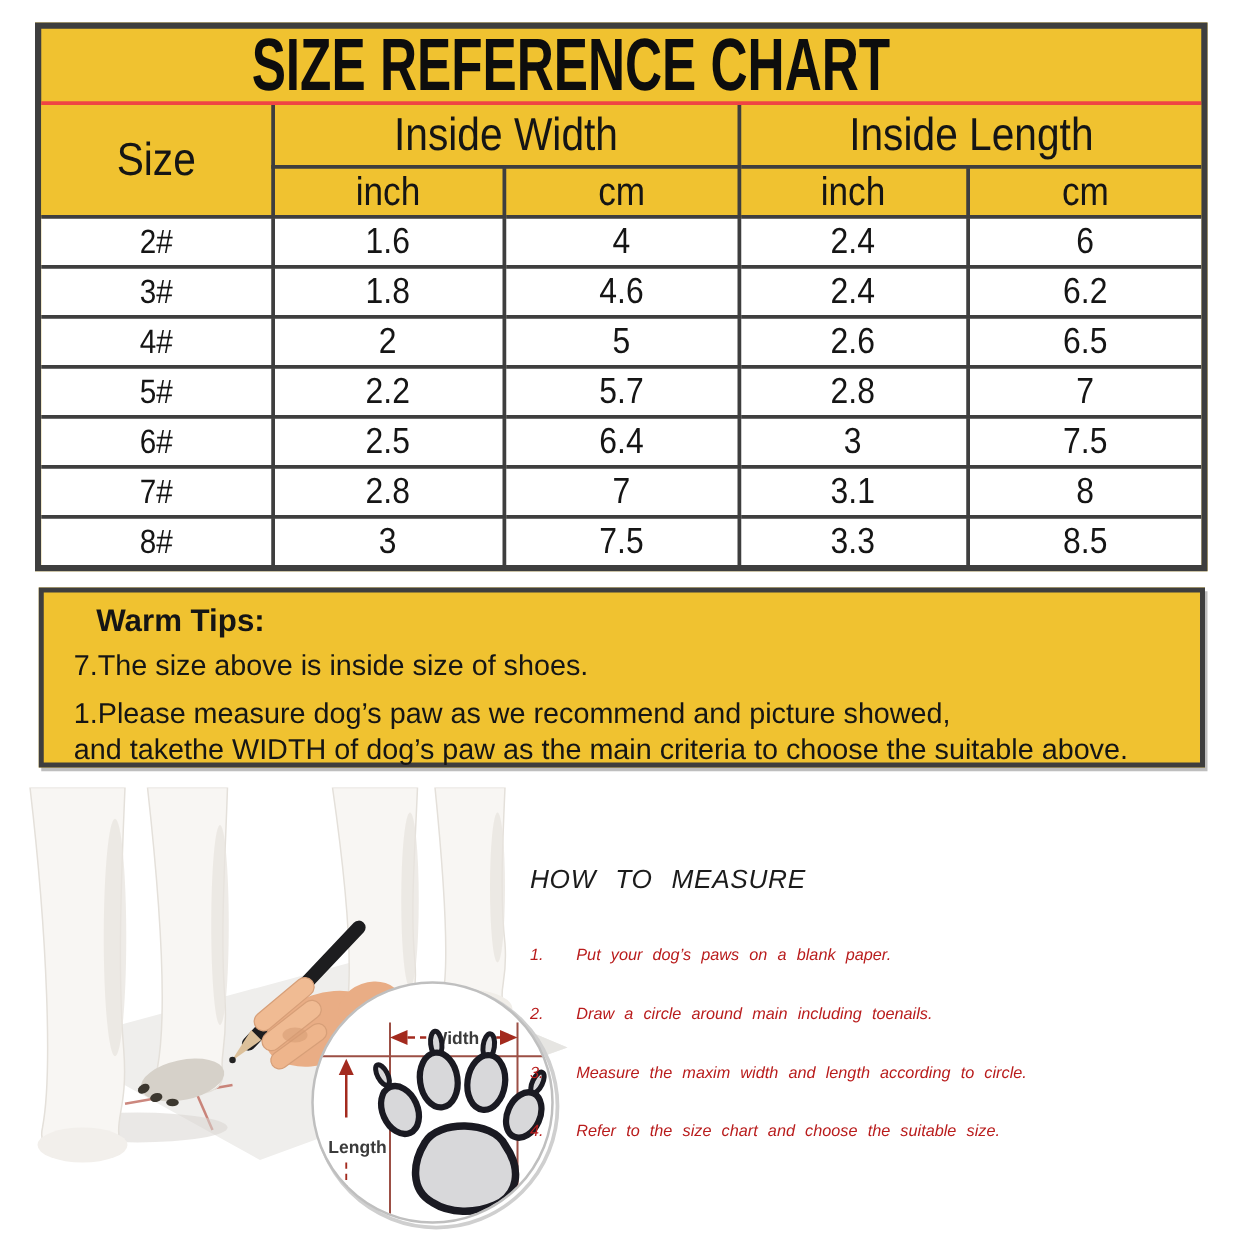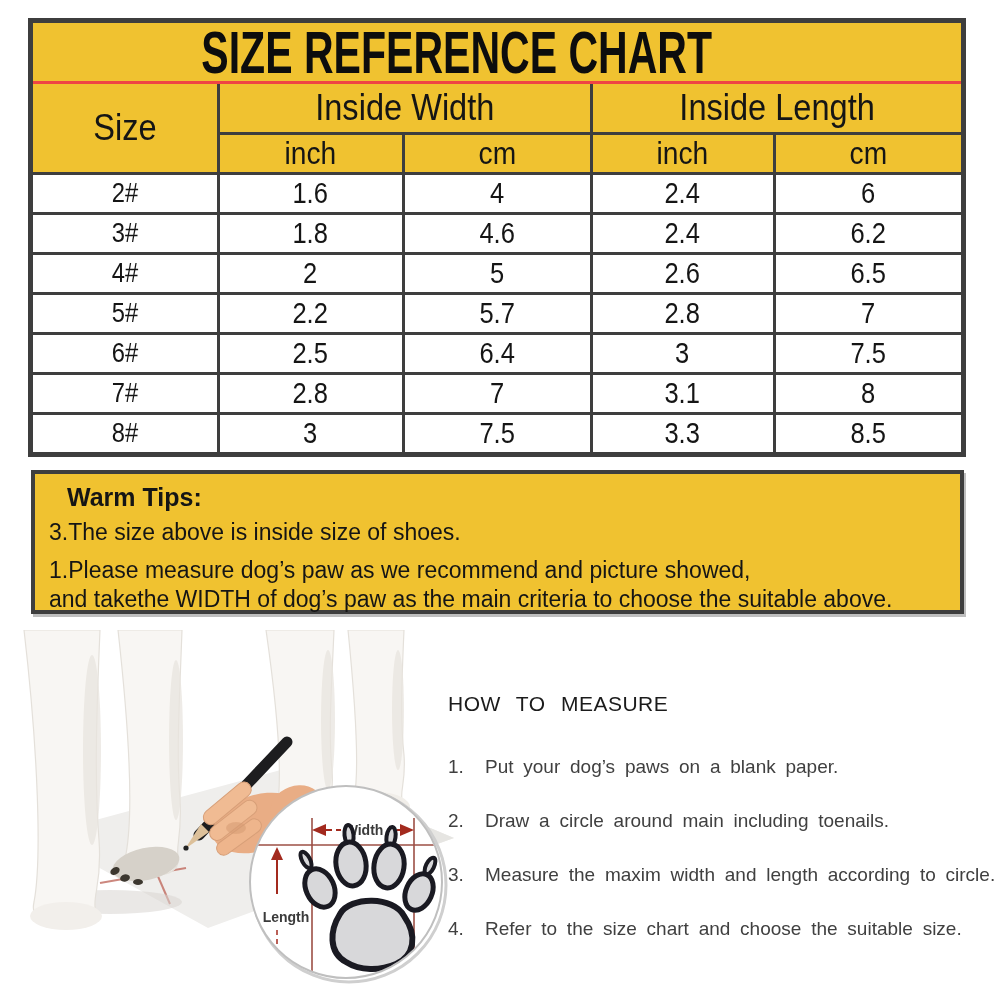--- a/index.html
+++ b/index.html
@@ -22,32 +22,32 @@
   table.size-table tr:last-child td{border-bottom:none;}
   .hdr1 td{height:48px;font-size:37px;background:#F0C230;}
   .hdr2 td{height:31px;font-size:32px;background:#F0C230;}
   .sizehead{font-size:35px;background:#F0C230;}
   tr.datarow td{height:37px;background:#ffffff;font-size:29px;}
   tr.datarow td.rowlabel{font-size:27px;}
   .c{display:inline-block;transform:scaleX(0.88);white-space:nowrap;}
 
   
   .warm-tips{position:absolute;left:31px;top:470px;width:933px;height:144px;box-sizing:border-box;
-             border:4px solid #3E3E3E;background:#F0C230;padding:5px 10px 0 14px;
+             border:4px solid #3E3E3E;background:#F0C230;padding:5px 10px 0 24px;
              box-shadow:2px 3px 0 rgba(110,110,110,.45);}
   .warm-tips .wt-head{font-size:25px;font-weight:700;margin:4px 0 7px 18px;}
   .warm-tips p{margin:0;font-size:23px;white-space:nowrap;}
   .warm-tips .l1{margin-bottom:11px;}
   .warm-tips .l2{margin-bottom:2px;}
 
   
-  .measure-panel{position:absolute;left:448px;top:692px;width:552px;}
+  .measure-panel{position:absolute;left:424px;top:692px;width:552px;font-style:italic;}
   .measure-head{font-size:21px;font-weight:400;letter-spacing:.5px;word-spacing:9px;
                 color:#1b1b1b;margin:0 0 40px 0;}
-  .step{margin-bottom:32px;font-size:19px;color:#404040;white-space:nowrap;word-spacing:4.5px;}
+  .step{margin-bottom:32px;font-size:13px;color:#b91c1c;white-space:nowrap;word-spacing:4.5px;}
   .step .num{display:inline-block;width:37px;}
 
   
   .photo-svg{position:absolute;left:0;top:630px;}
 </style>
 </head>
 <body>
 
 <div class="page">
 
@@ -123,21 +123,21 @@
         <td><span class="c">7.5</span></td>
         <td><span class="c">3.3</span></td>
         <td><span class="c">8.5</span></td>
       </tr>
     </tbody>
       </table>
   </div>
 
   <div class="warm-tips">
     <div class="wt-head">Warm Tips:</div>
-    <p class="l1">3.The size above is inside size of shoes.</p>
+    <p class="l1">7.The size above is inside size of shoes.</p>
     <p class="l2">1.Please measure dog’s paw as we recommend and picture showed,</p>
     <p class="l3">and takethe WIDTH of dog’s paw as the main criteria to choose the suitable above.</p>
   </div>
 
   <svg class="photo-svg" width="460" height="370" viewBox="0 0 460 370">
 
     <polygon points="40,205 288,138 454,208 208,298" fill="#efeeec"></polygon>
     <polygon points="288,138 454,208 330,252" fill="#e6e5e2"></polygon>
 
     <g stroke="#c06a5e" stroke-width="2" opacity="0.8">

